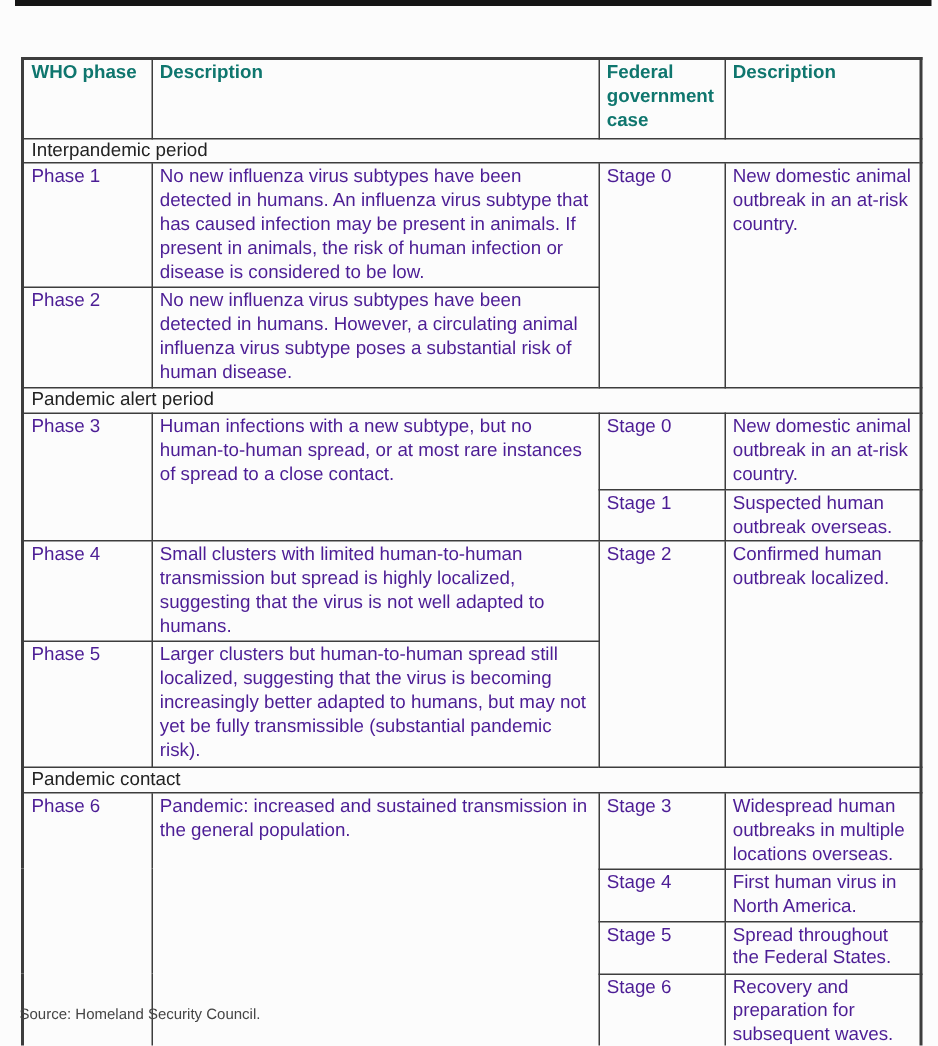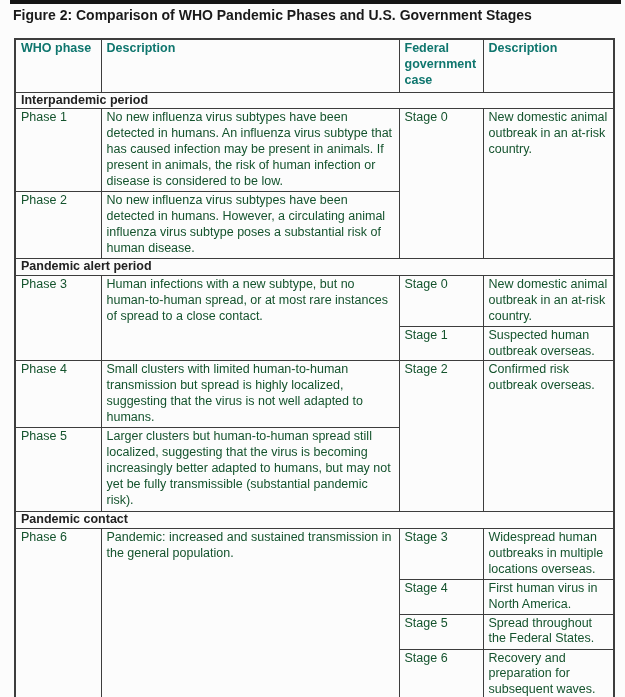--- a/index.html
+++ b/index.html
@@ -26,38 +26,37 @@
     border-collapse: collapse;
     table-layout: fixed;
     border: 2px solid #3d3d3d;
   }
   table.cmp td {
     border: 1px solid #3d3d3d;
     vertical-align: top;
     padding: 1px 5px 1px 5px;
     font-size: 12.5px;
     line-height: 15.9px;
-    color: #14532d;
+    color: #4c1d95;
     overflow: hidden;
   }
   tr.hdr td { font-weight: bold; color: #0f766e; }
-  tr.sec td { font-weight: bold; color: #222222; padding-top: 0; padding-bottom: 0; }
+  tr.sec td { font-weight: normal; color: #222222; padding-top: 0; padding-bottom: 0; }
   .source-note {
     position: absolute; left: 13px; top: 671px;
     font-size: 10px; color: #454545;
   }
 </style>
 </head>
 <body>
 
 <div class="page">
 
   <div class="top-rule"></div>
 
-  <h1 class="fig-title">Figure 2: Comparison of WHO Pandemic Phases and U.S. Government Stages</h1>
 
   <table class="cmp">
     <colgroup>
       <col style="width:86px">
         <col style="width:298px">
         <col style="width:84px">
         <col style="width:131px">
     </colgroup>
     <tbody>
 
@@ -92,21 +91,21 @@
         <td>New domestic animal outbreak in an at-risk country.</td>
       </tr>
       <tr style="height:32px">
         <td>Stage 1</td>
         <td>Suspected human outbreak overseas.</td>
       </tr>
       <tr style="height:63px">
         <td>Phase 4</td>
         <td>Small clusters with limited human-to-human transmission but spread is highly localized, suggesting that the virus is not well adapted to humans.</td>
         <td rowspan="2">Stage 2</td>
-        <td rowspan="2">Confirmed risk outbreak overseas.</td>
+        <td rowspan="2">Confirmed human outbreak localized.</td>
       </tr>
       <tr style="height:84px">
         <td>Phase 5</td>
         <td>Larger clusters but human-to-human spread still localized, suggesting that the virus is becoming increasingly better adapted to humans, but may not yet be fully transmissible (substantial pandemic risk).</td>
       </tr>
 
       <tr class="sec" style="height:15px">
         <td colspan="4">Pandemic contact</td>
       </tr>
       <tr style="height:47px">
@@ -123,14 +122,15 @@
         <td>Stage 5</td>
         <td>Spread throughout the Federal States.</td>
       </tr>
       <tr style="height:50px">
         <td>Stage 6</td>
         <td>Recovery and preparation for subsequent waves.</td>
       </tr>
     </tbody>
   </table>
 
+  <div class="source-note">Source: Homeland Security Council.</div>
 
 </div>
 
 </body></html>

